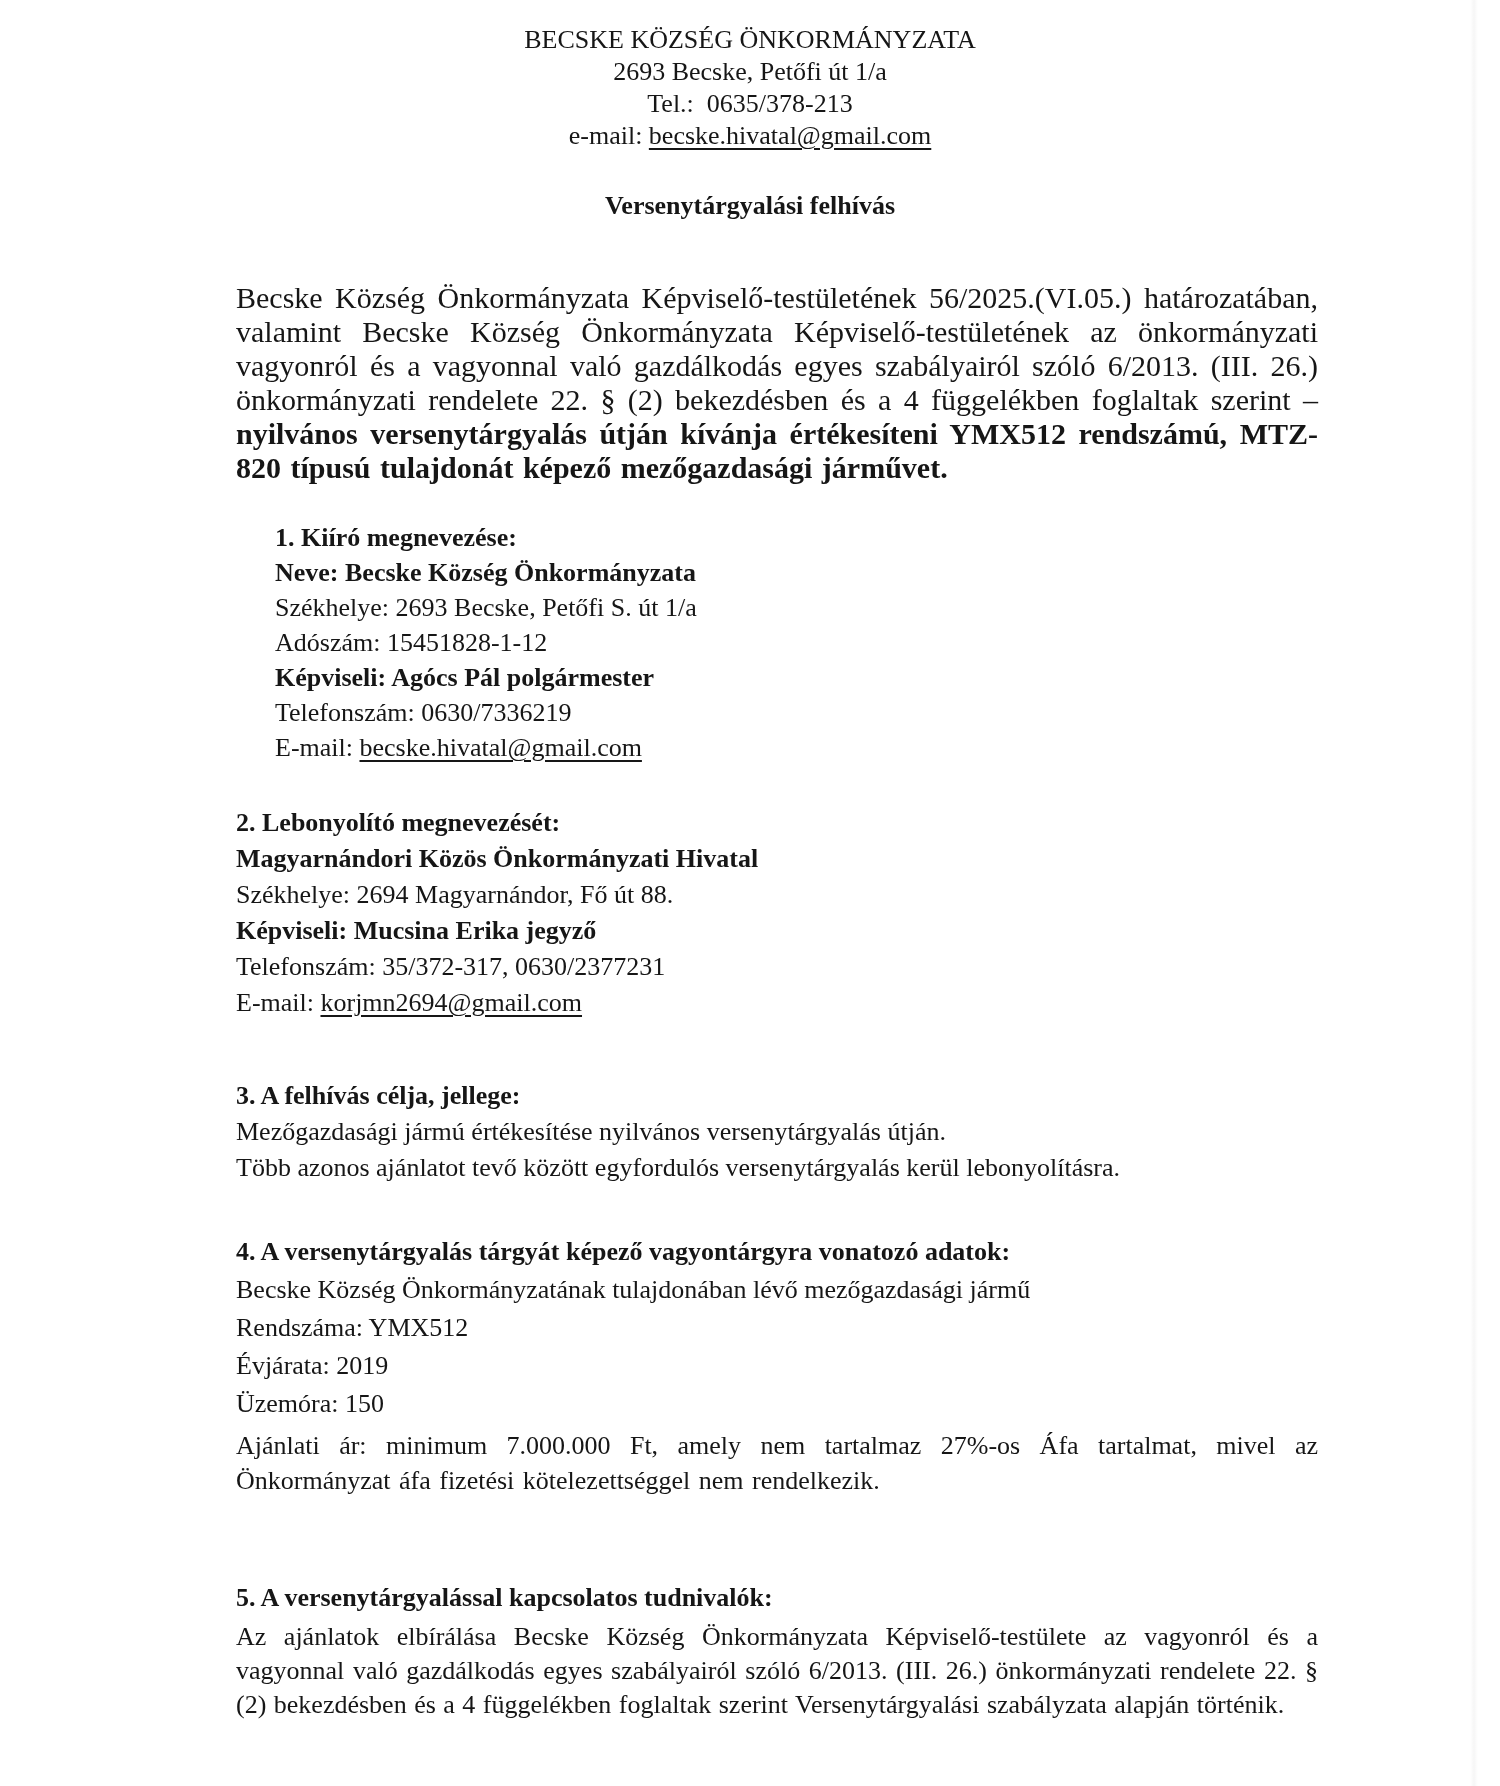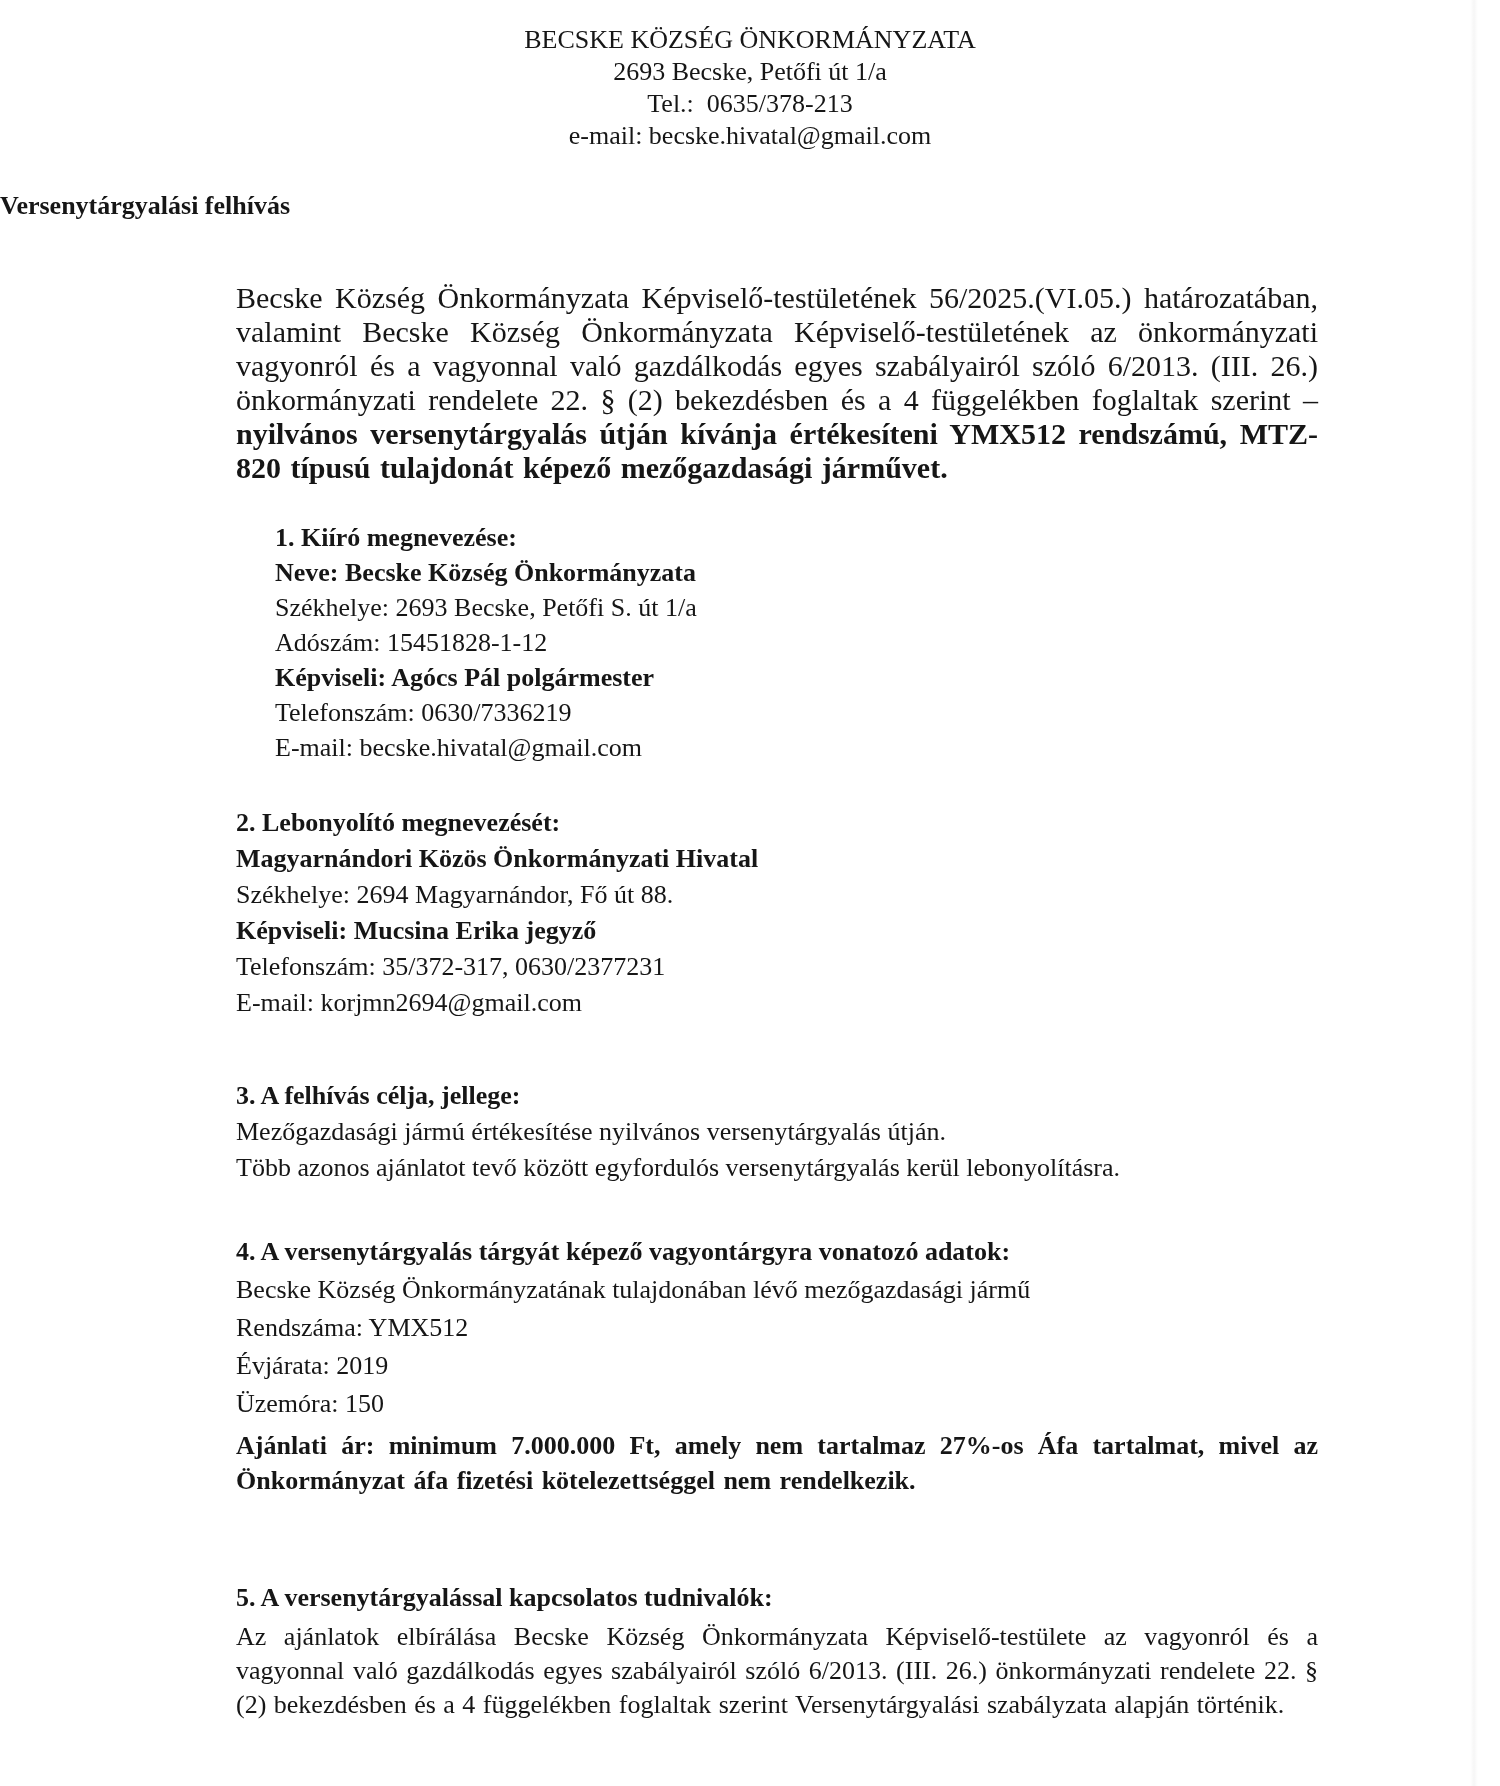--- a/index.html
+++ b/index.html
@@ -35,21 +35,21 @@
     font-size: 26px;
     line-height: 32px;
   }
   .hdr-line { white-space: pre-wrap; }
   .doc-title {
     position: absolute;
     top: 191px;
     left: 0;
     width: 1500px;
     margin: 0;
-    text-align: left;
+    text-align: center;
     font-size: 26px;
     font-weight: bold;
   }
   .intro {
     position: absolute;
     top: 281px;
     left: 236px;
     width: 1082px;
     margin: 0;
     font-size: 30px;
@@ -67,30 +67,31 @@
   .s2 { top: 805px;  line-height: 36px; }
   .s3 { top: 1078px; line-height: 36px; }
   .s4 { top: 1233px; line-height: 38px; }
   .s5 { top: 1580px; line-height: 36px; }
   .bold { font-weight: bold; }
   .price-note {
     margin: 5px 0 0 0;
     line-height: 35px;
     text-align: justify;
     word-spacing: 2px;
-    font-weight: bold;
+    font-weight: normal;
   }
   .body-par {
     margin: 4px 0 0 0;
     line-height: 34px;
     text-align: justify;
     word-spacing: 1px;
   }
   a.email {
     color: inherit;
+    text-decoration: underline;
     text-underline-offset: 4px;
     cursor: pointer;
   }
 </style>
 </head>
 <body>
 
 <div class="page">
   <div class="scan-streak"></div>
 

